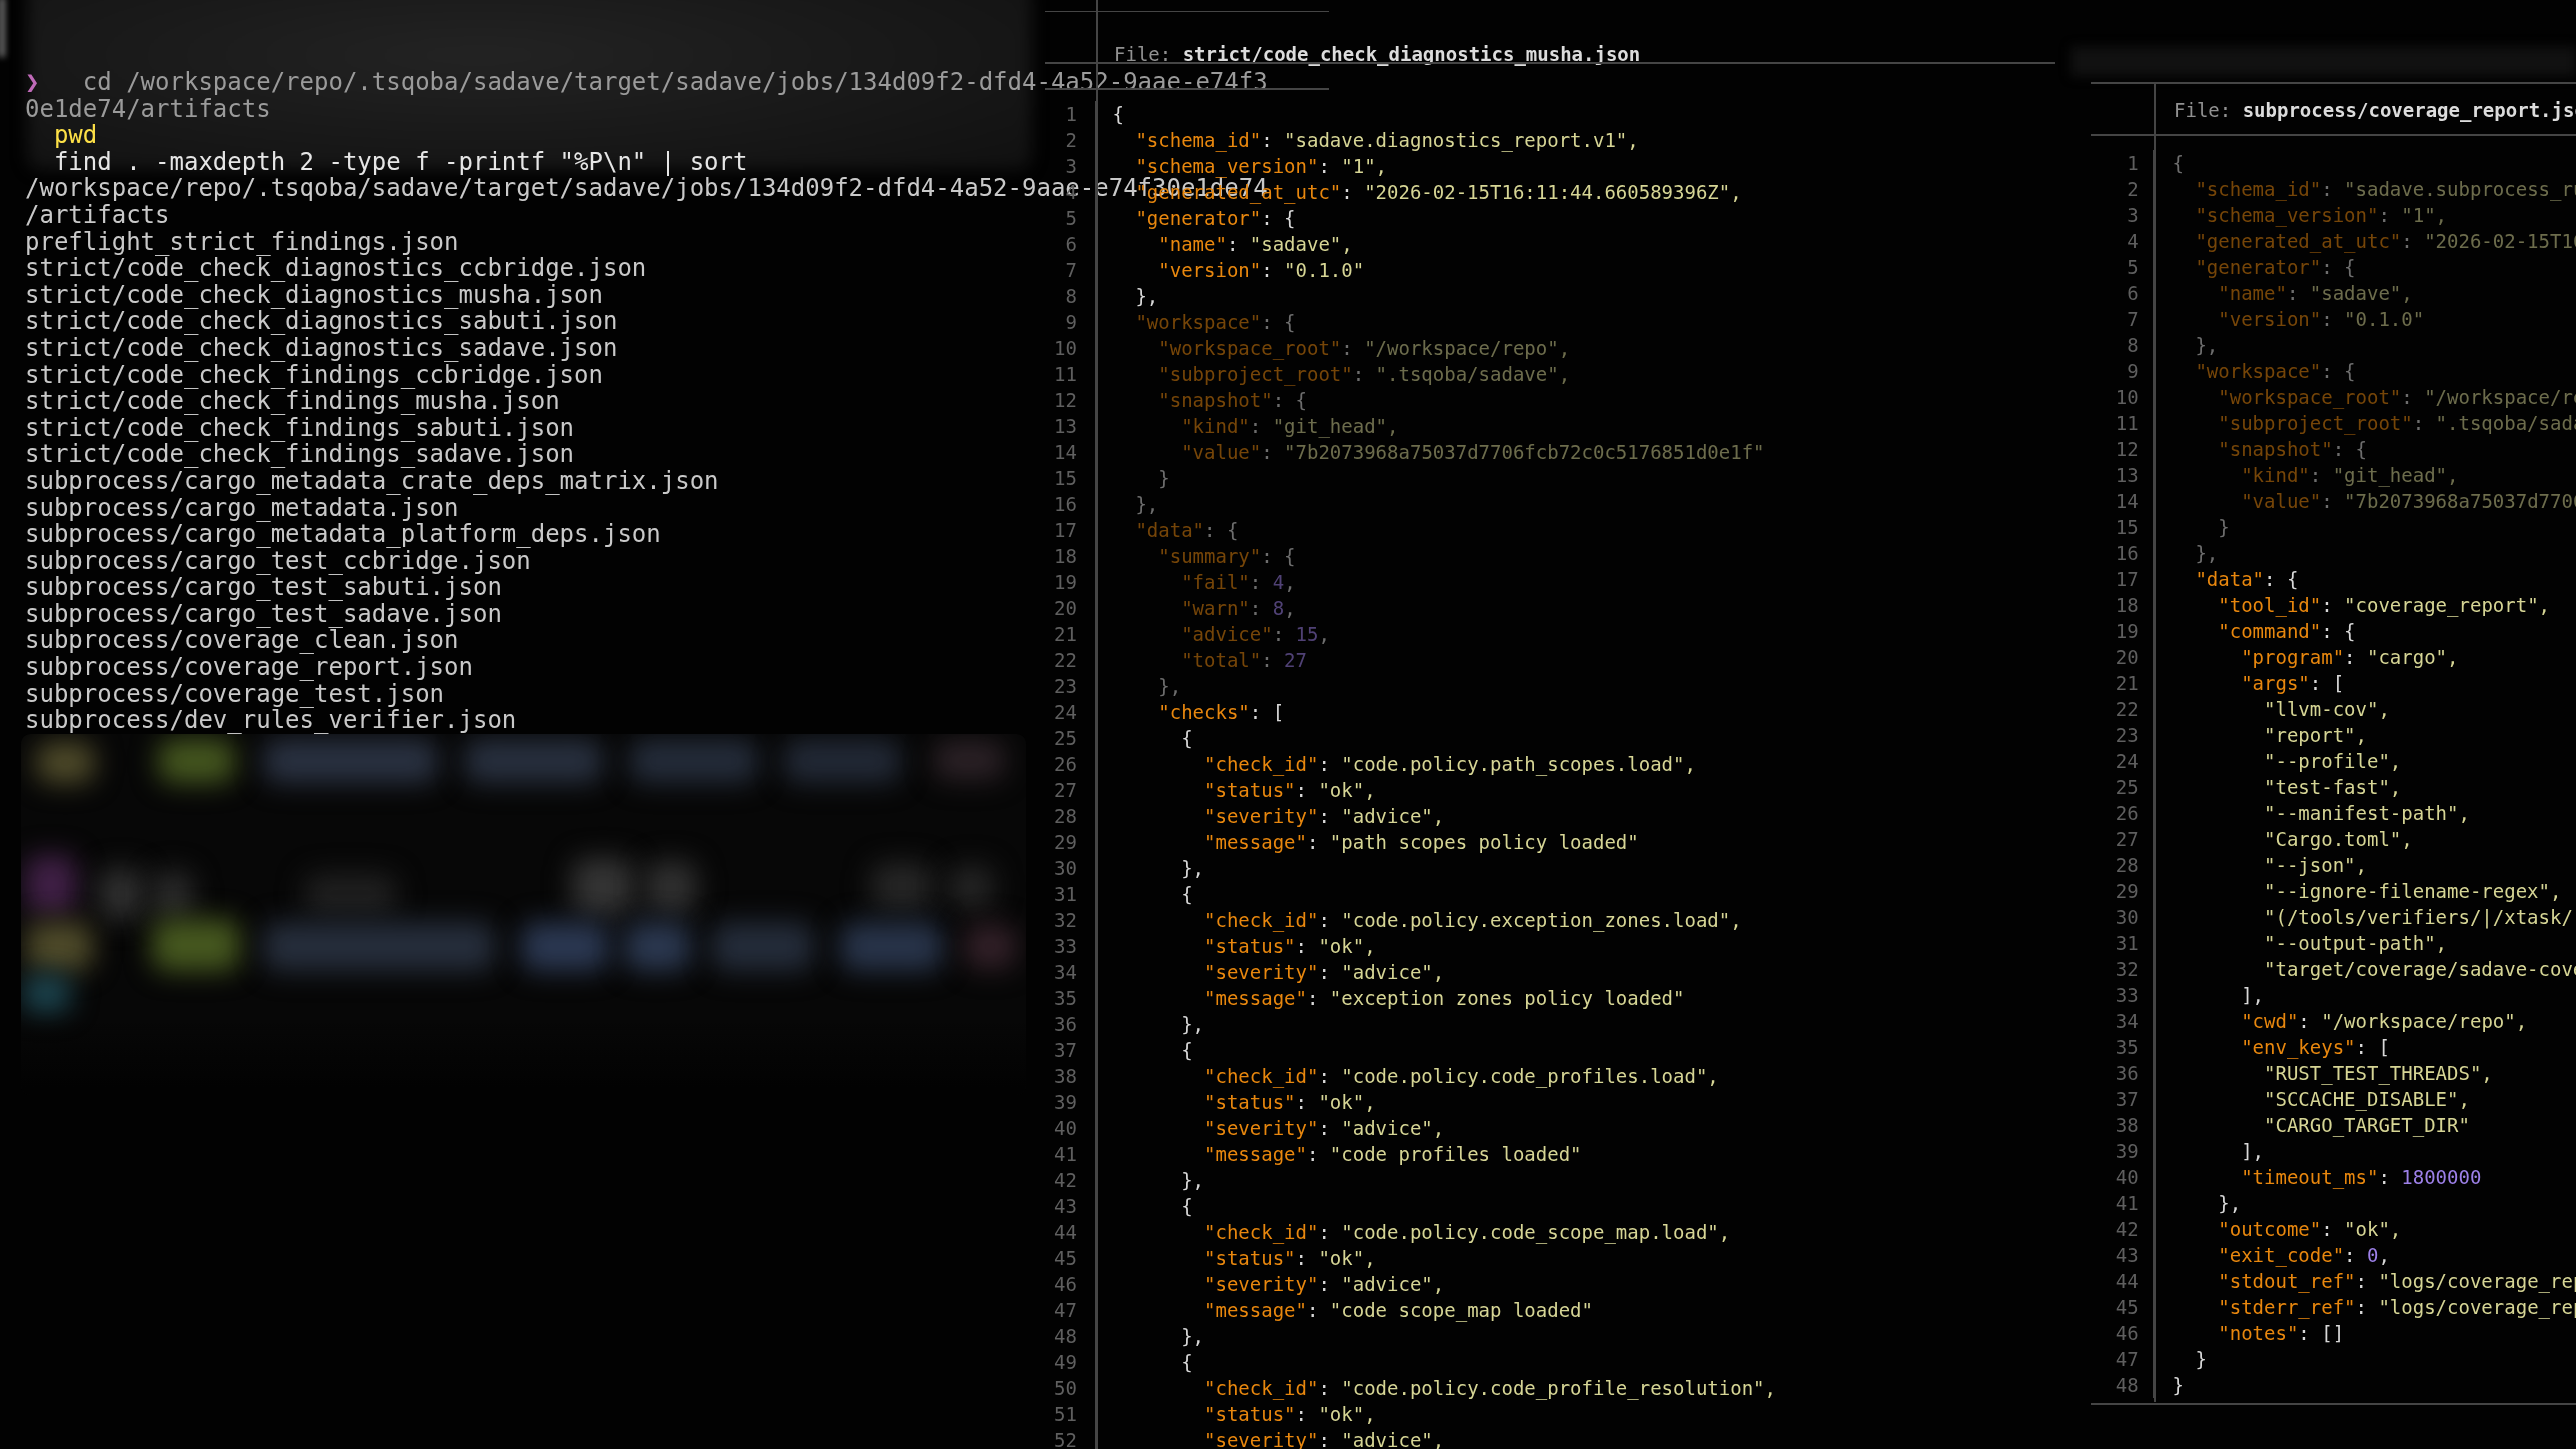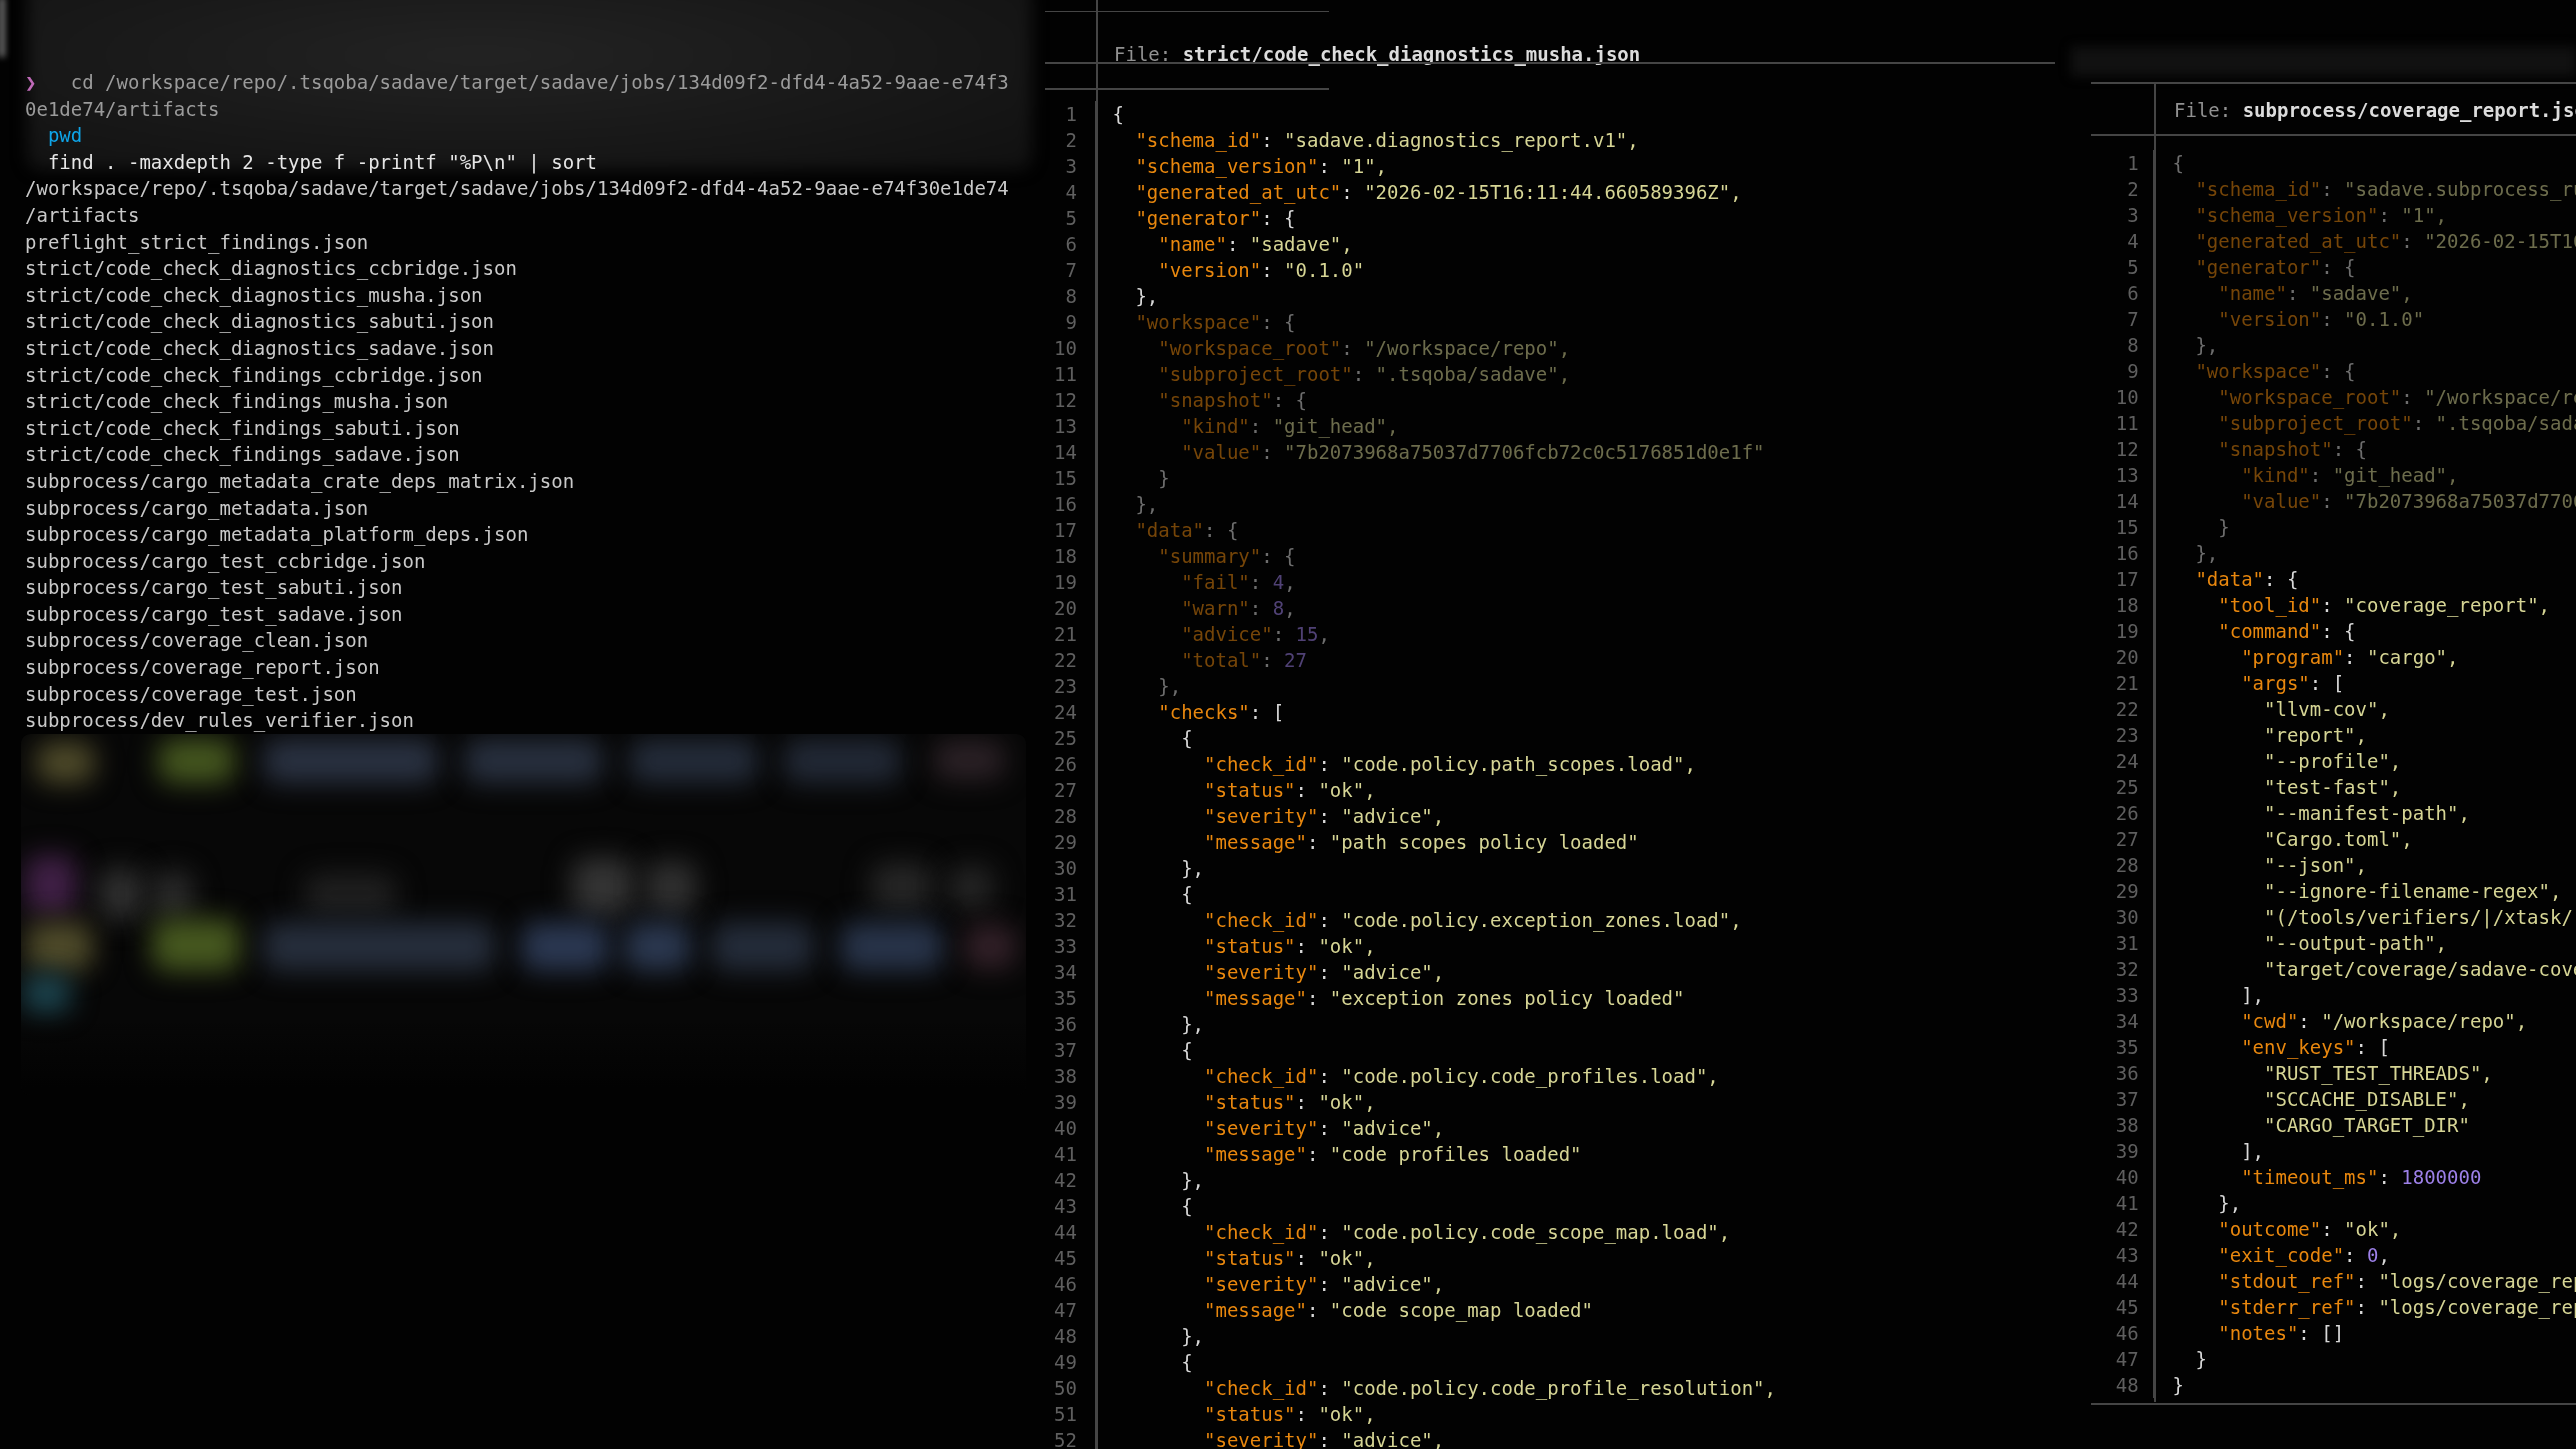--- a/index.html
+++ b/index.html
@@ -12,25 +12,25 @@
      border-radius:14.4px;filter:blur(7.2px);}
   .edge-strip{position:absolute;left:-1px;top:-3.1px;width:6.2px;height:60px;background:#9a9a9a;
      filter:blur(3.1px);opacity:.75;}
   .blur-bottom{position:absolute;left:20.6px;top:734px;width:1005px;height:361px;overflow:hidden;
      background:#070707;border-radius:9.3px;}
   .blur-bottom .fade{position:absolute;left:0;right:0;bottom:-5.2px;height:82px;filter:none;border-radius:0;
      background:linear-gradient(to bottom, rgba(2,2,2,0), #020202 85%);}
   .rp-band{position:absolute;left:2071px;top:47px;width:505px;height:29px;background:#111111;
      filter:blur(5.2px);}
   
-  .terminal{position:absolute;left:25px;top:69px;font-size:19px;line-height:26.6px;
+  .terminal{position:absolute;left:25px;top:69px;font-size:24px;line-height:26.6px;
      white-space:pre;color:#c6c6c6;}
   .tl{height:26.6px;}
   .tl.cmd{color:#9b9b9b;}
-  .tl.dimcmd{color:#0ea5e9;}
+  .tl.dimcmd{color:#fde047;}
   .tl.bright{color:#e6e6e6;}
   .tl.out{color:#c9c9c9;}
   .prompt{color:#bf6ab8;}
   
   .rule{position:absolute;height:1.5px;background:#454545;}
   .vline{position:absolute;width:1.5px;background:#454545;}
   .phead{position:absolute;font-size:19px;line-height:26px;white-space:pre;}
   .phead .flabel{color:#919191;}
   .phead .fname{color:#dcdcdc;font-weight:bold;}
   .plines{position:absolute;font-size:19px;line-height:26px;white-space:pre;}

